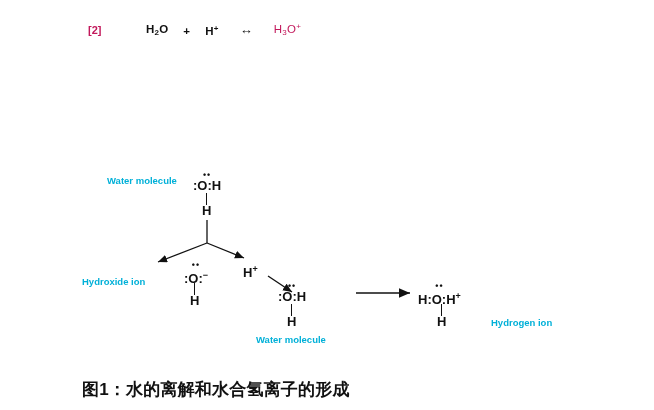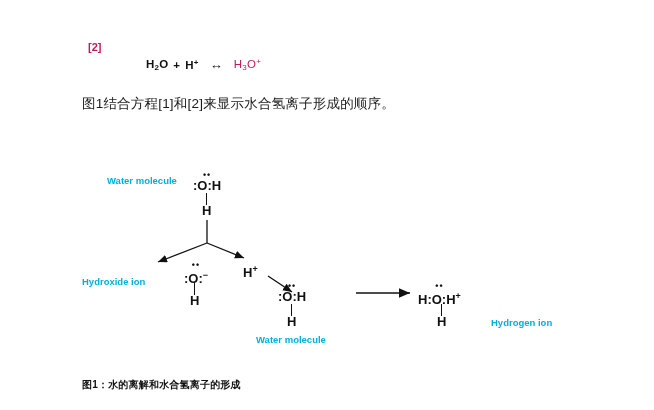--- a/index.html
+++ b/index.html
@@ -34,23 +34,22 @@
     font-weight: bold;
     font-size: 11px;
     width: 58px;
   }
   .eq-body {
     color: #111;
     font-weight: bold;
     font-size: 11.5px;
     letter-spacing: .2px;
     display: flex;
-    align-items: center;
-    gap: 5px;
-    margin-top: 35px;
+    align-items: flex-end;
+    gap: 15px;
   }
   .eq-body .sub {
     font-size: 8px;
     vertical-align: -2px;
   }
   .eq-body .sup {
     font-size: 8px;
     vertical-align: 4px;
   }
   .eq-arrow {
@@ -122,21 +121,21 @@
   .h-below {
     position: absolute;
     color: #111;
     font-weight: bold;
     font-size: 13px;
   }
   .fig-caption {
     position: absolute;
     left: 82px;
     top: 378px;
-    font-size: 10px;
+    font-size: 17px;
     font-weight: bold;
     color: #111;
     letter-spacing: .2px;
   }
   svg.arrows {
     position: absolute;
     left: 0;
     top: 0;
     width: 654px;
     height: 210px;
@@ -152,21 +151,20 @@
     <span class="eq-tag">[2]</span>
     <span class="eq-body">
       <span><span>H</span><span class="sub">2</span><span>O</span></span>
       <span>+</span>
       <span><span>H</span><span class="sup">+</span></span>
       <span class="eq-arrow">↔</span>
       <span class="eq-prod"><span>H</span><span class="sub">3</span><span>O</span><span class="sup">+</span></span>
     </span>
   </div>
 
-  <div class="para">图1结合方程[1]和[2]来显示水合氢离子形成的顺序。</div>
 
   <div class="figure">
 
     <svg class="arrows">
       <defs>
         <marker id="ah" markerWidth="9" markerHeight="9" refX="7" refY="3" orient="auto" markerUnits="strokeWidth">
           <path d="M0,0 L7,3 L0,6 z" fill="#111"></path>
         </marker>
       </defs>
 

